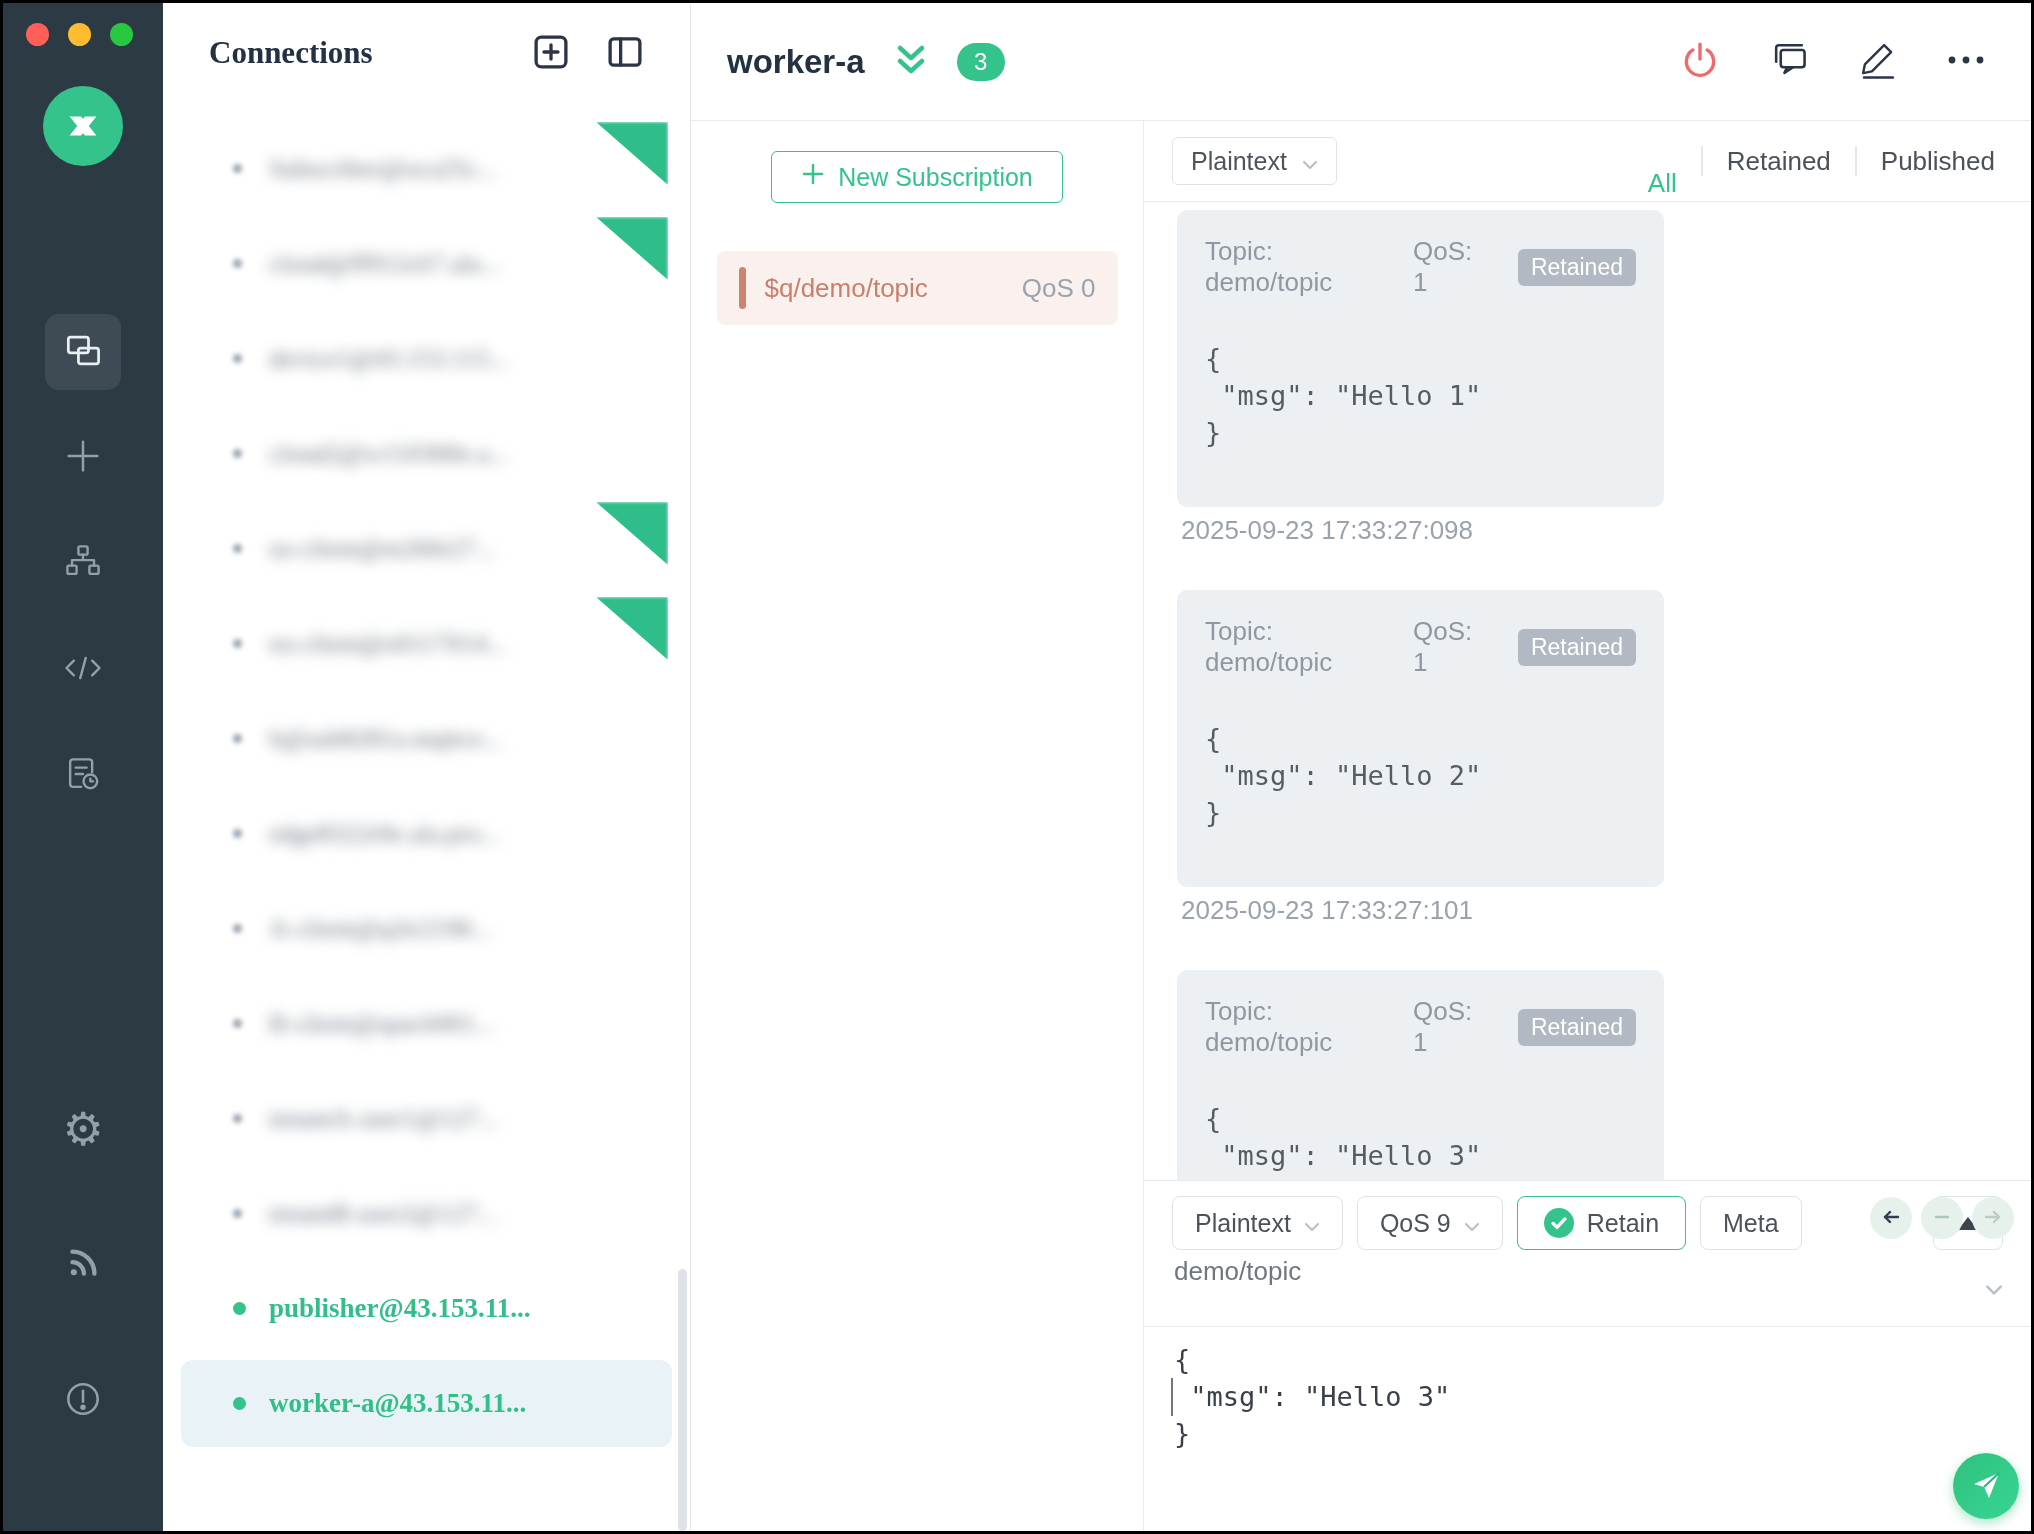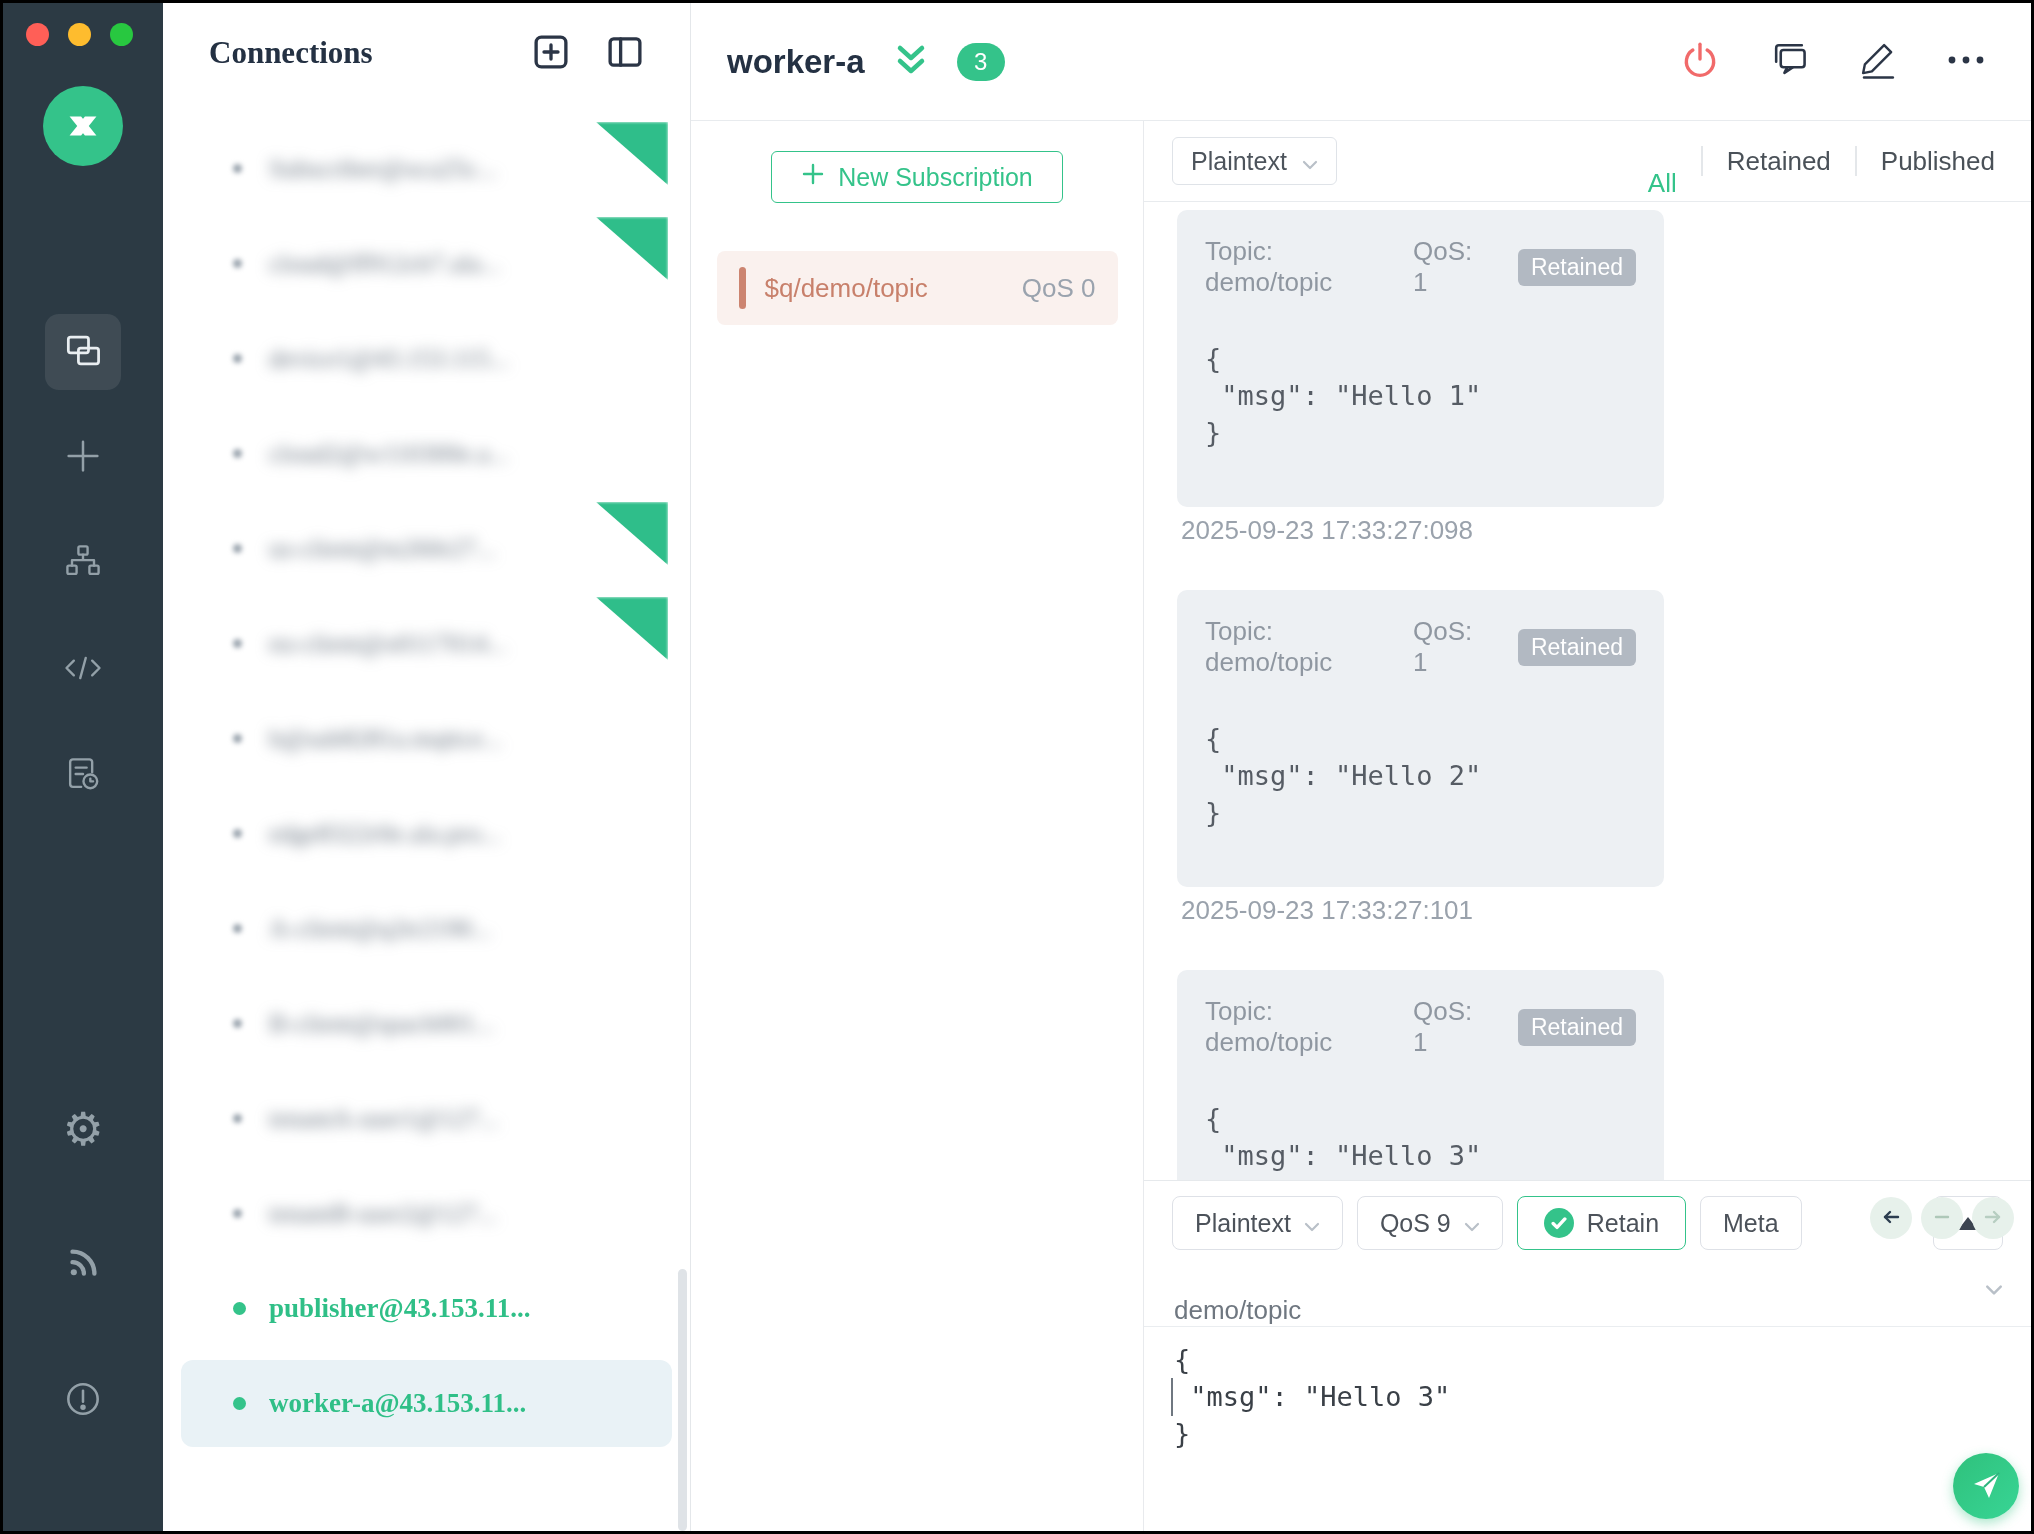--- a/index.html
+++ b/index.html
@@ -87,21 +87,21 @@
   
   .publish{flex:none;height:351px;box-sizing:border-box;border-top:1px solid #e6e9ec;position:relative;display:flex;flex-direction:column;background:#fff;}
   .pub-row1{display:flex;align-items:center;gap:14px;padding:15px 28px 0;}
   .pbtn{height:54px;box-sizing:border-box;border:1px solid #dee1e7;border-radius:8px;background:#fff;
         display:flex;align-items:center;justify-content:center;gap:13px;font-size:25px;color:#4c525a;padding:0 22px;cursor:pointer;}
   .pbtn.retain{border-color:#34c38a;padding:0 26px;}
   .check-circle{width:30px;height:30px;border-radius:50%;background:#34c38a;display:flex;align-items:center;justify-content:center;flex:none;}
   .check-circle svg{stroke:#fff;stroke-width:2.6;fill:none;stroke-linecap:round;stroke-linejoin:round;}
   .collapse-pub{margin-left:auto;width:70px;padding:0;}
   .tri-up{width:0;height:0;border-left:10px solid transparent;border-right:10px solid transparent;border-bottom:13px solid #3c4450;}
-  .pub-topic{margin-top:6px;height:70px;flex:none;display:flex;align-items:flex-end;padding:0 30px;
+  .pub-topic{margin-top:6px;height:70px;flex:none;display:flex;align-items:flex-start;padding:0 30px;
              border-bottom:1px solid #eaedf0;font-size:26px;color:#6f7780;position:relative;cursor:text;}
   .pub-topic .chev-svg{position:absolute;right:28px;top:28px;}
   .pub-editor{flex:1;position:relative;padding:14px 0 0 30px;font-family:"DejaVu Sans Mono",monospace;
               font-size:27px;line-height:37px;color:#3a4047;white-space:pre;cursor:text;}
   .caret{position:absolute;left:27px;top:51px;width:2px;height:38px;background:#6f7780;}
   .history{position:absolute;top:16px;right:17px;display:flex;gap:9px;}
   .hbtn{width:42px;height:42px;border-radius:50%;background:#e7f1eb;border:none;display:flex;align-items:center;justify-content:center;cursor:pointer;padding:0;}
   .hbtn svg{fill:none;stroke-linecap:round;stroke-linejoin:round;stroke-width:2.4;}
   .send-btn{position:absolute;right:12px;bottom:12px;width:66px;height:66px;border-radius:50%;border:none;cursor:pointer;
             background:linear-gradient(135deg,#2fc17c,#38d595);display:flex;align-items:center;justify-content:center;

